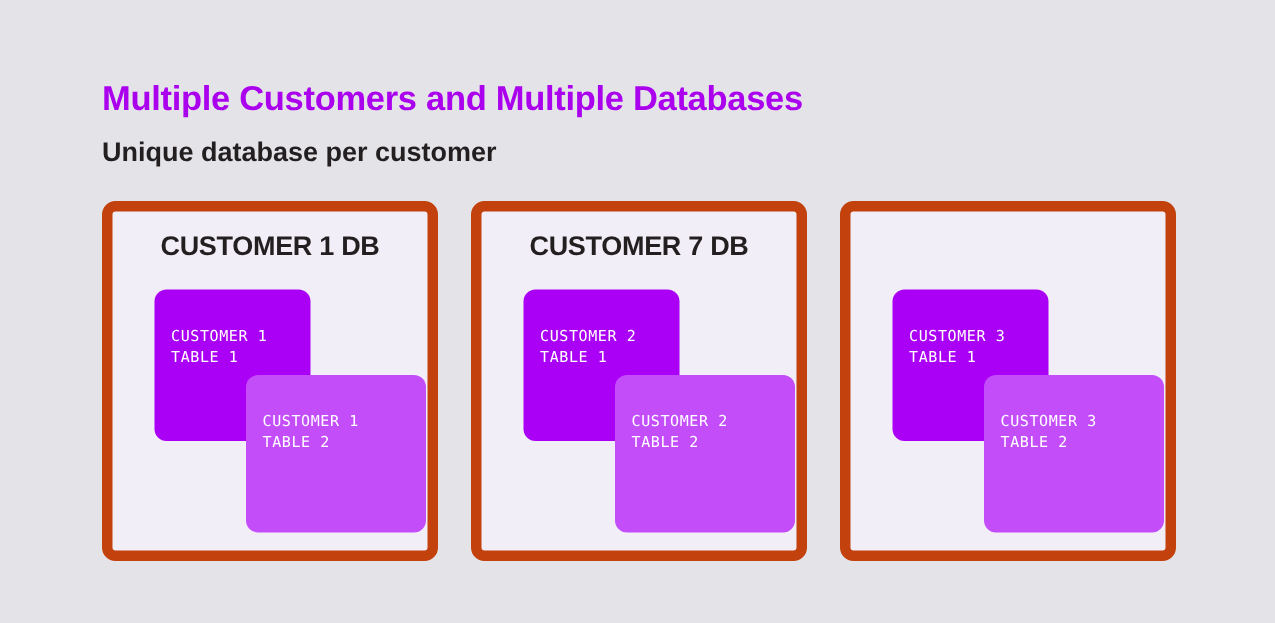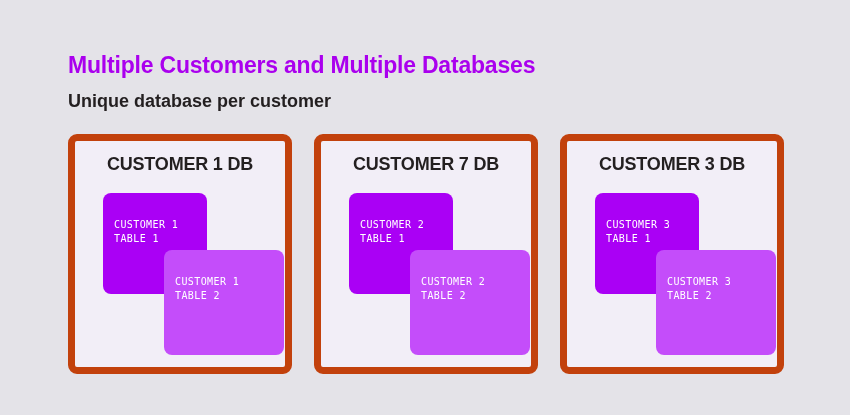--- a/index.html
+++ b/index.html
@@ -143,21 +143,20 @@
         <span class="box-label">CUSTOMER 2
 TABLE 1</span>
       </div>
       <div class="table-box table-box-2">
         <span class="box-label">CUSTOMER 2
 TABLE 2</span>
       </div>
     </div>
 
     <div class="db-card">
-      <div class="card-title">CUSTOMER 3 DB</div>
       <div class="table-box table-box-1">
         <span class="box-label">CUSTOMER 3
 TABLE 1</span>
       </div>
       <div class="table-box table-box-2">
         <span class="box-label">CUSTOMER 3
 TABLE 2</span>
       </div>
     </div>
 

